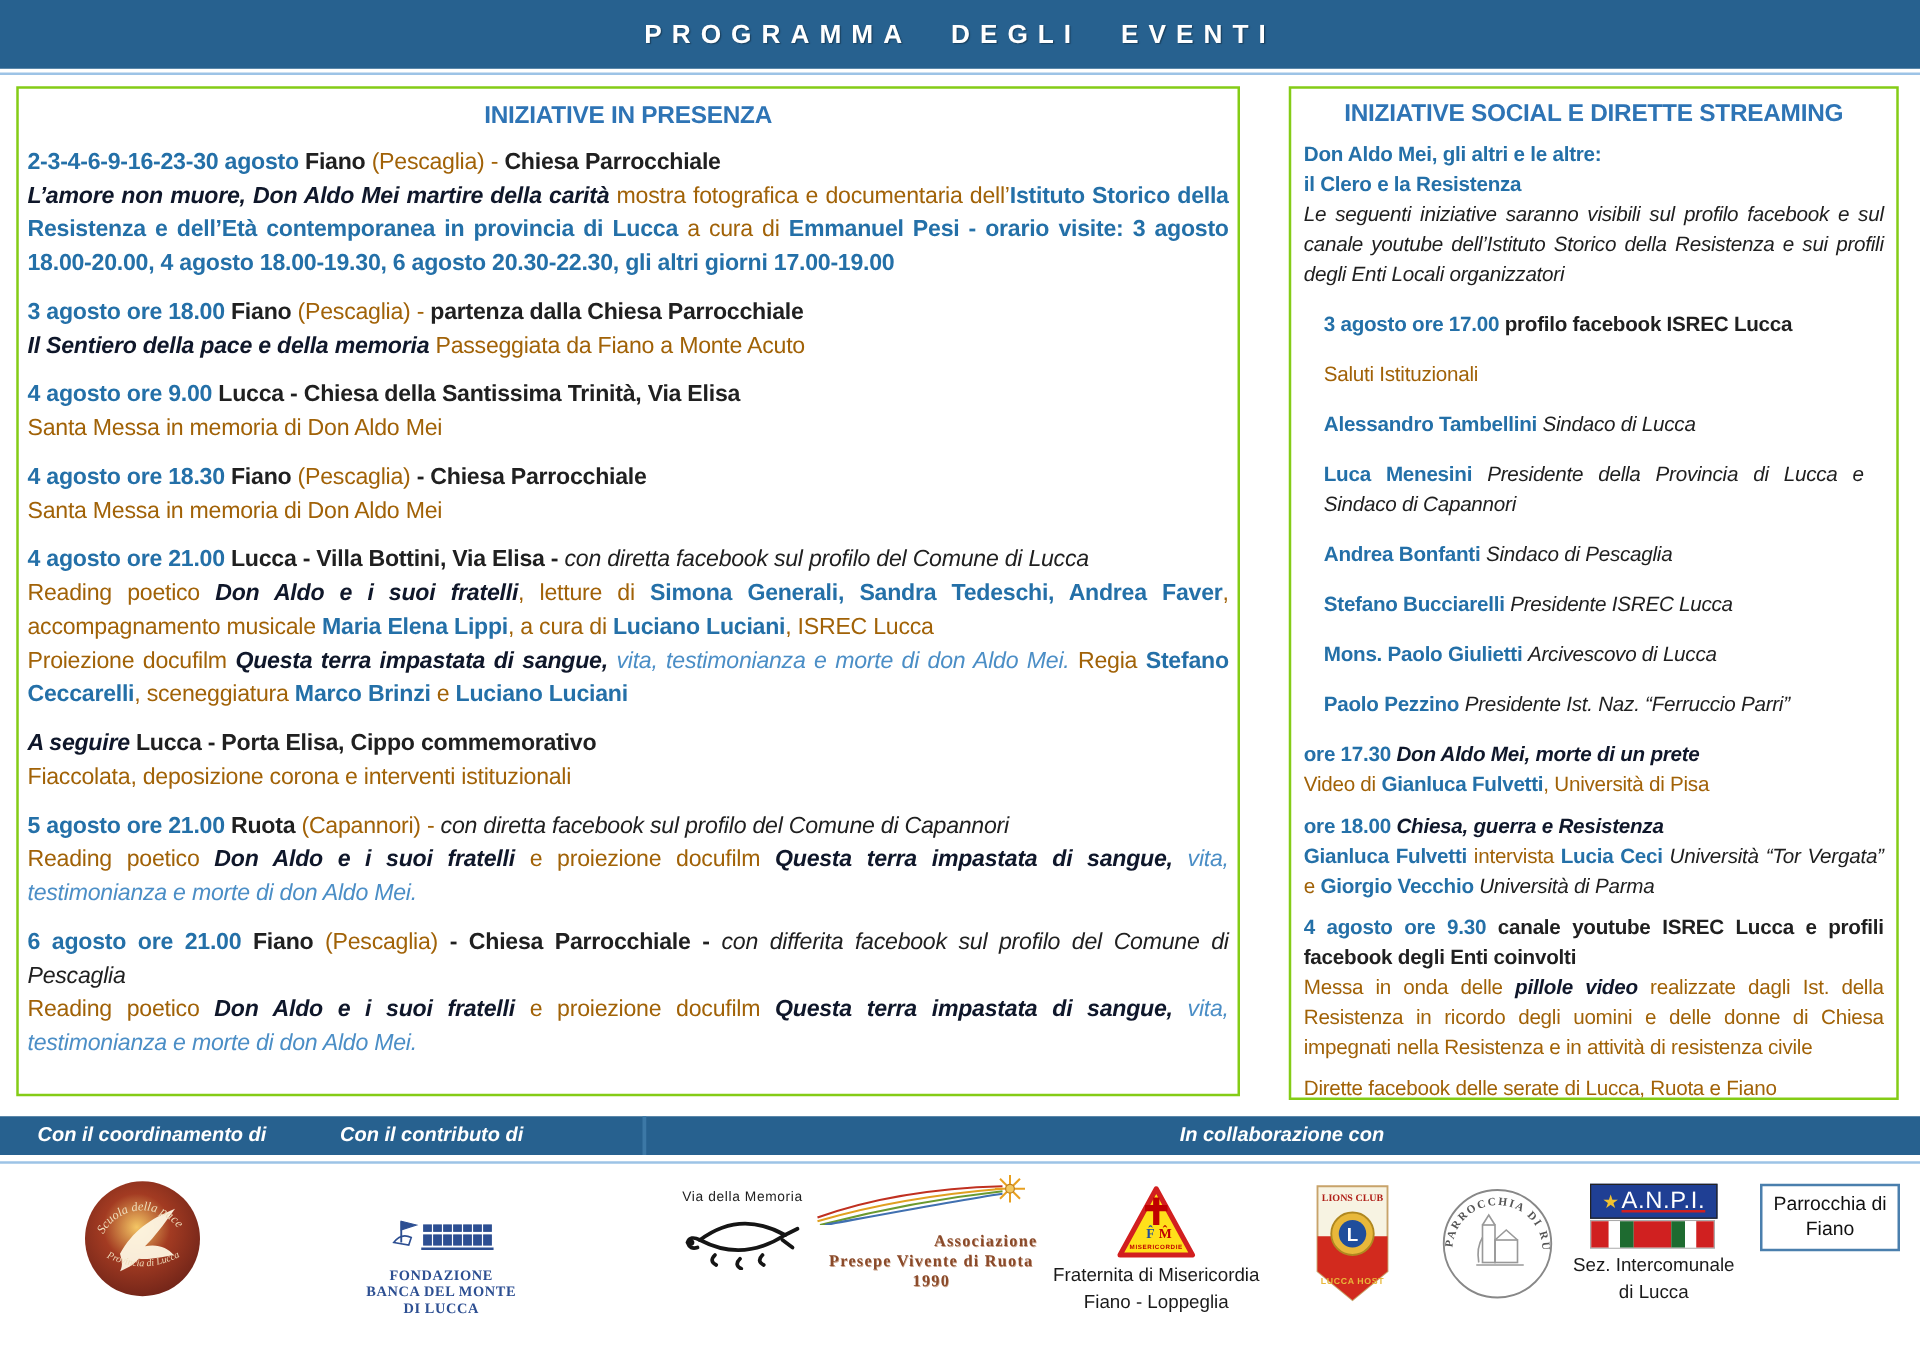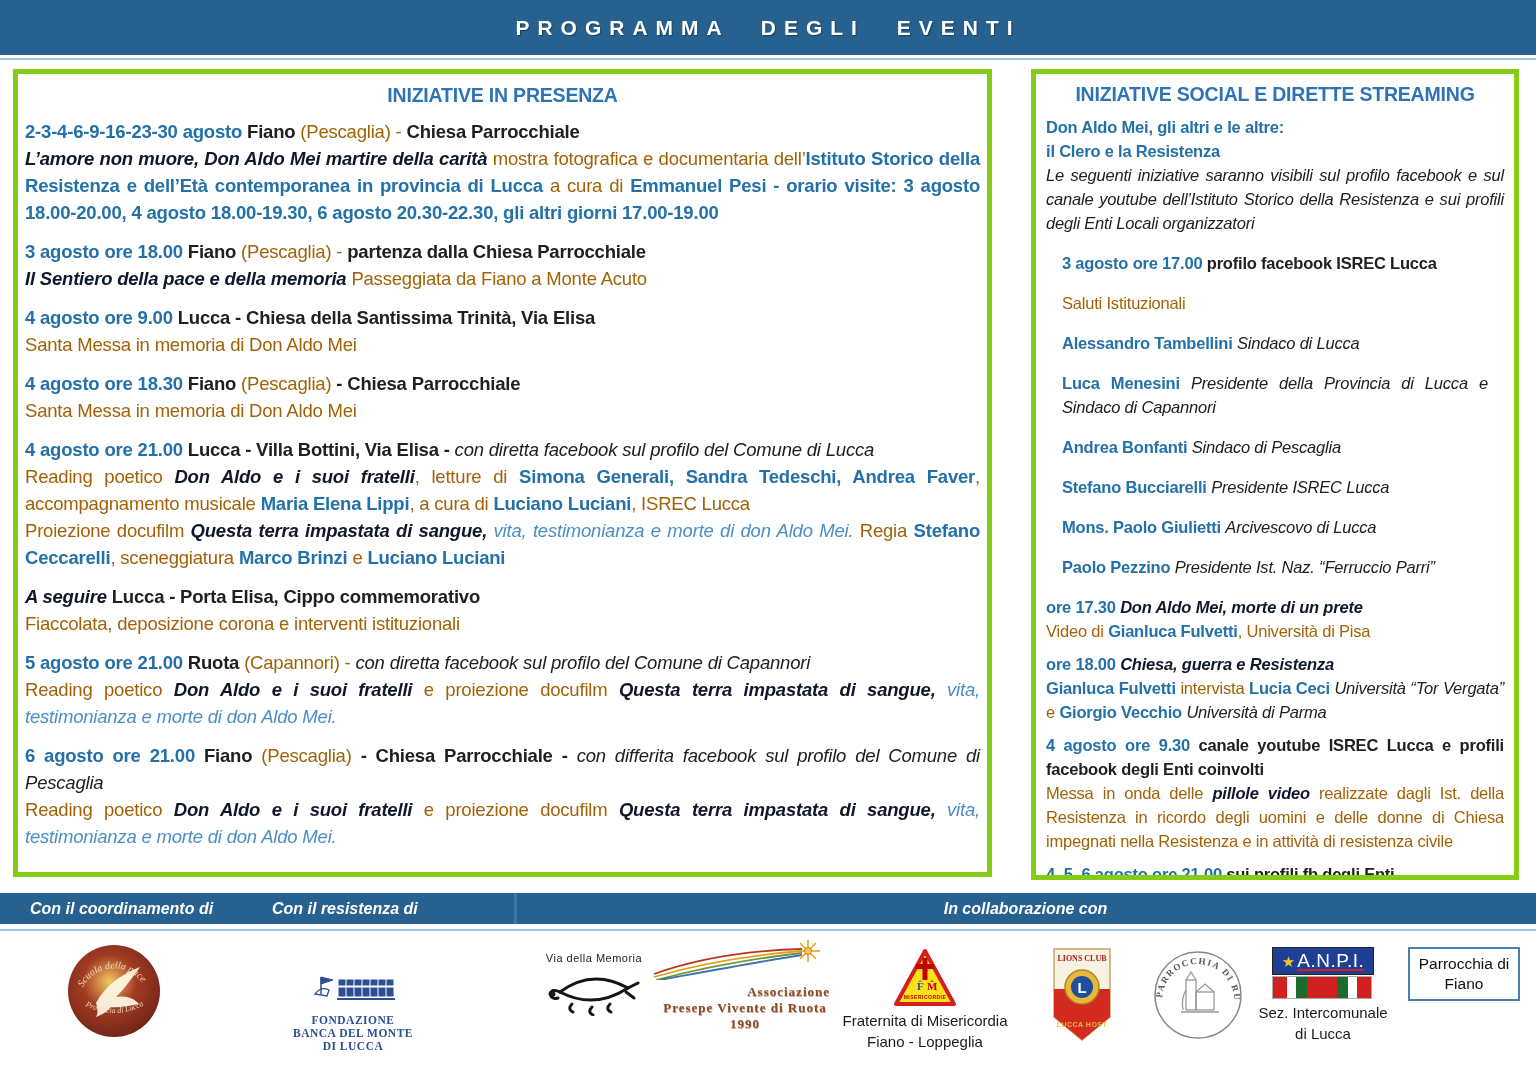--- a/index.html
+++ b/index.html
@@ -6,21 +6,21 @@
   body{width:1536px;height:1092px;position:relative;font-family:"Liberation Sans",sans-serif;color:#202020;overflow:hidden;}
 
   
   .header{position:absolute;left:0;top:0;width:1536px;height:55px;background:#27618F;display:flex;align-items:center;justify-content:center;}
   .header-title{color:#fff;font-weight:bold;font-size:21px;letter-spacing:8px;word-spacing:18px;text-shadow:1px 1px 1px rgba(0,0,0,.35);}
   .rule{position:absolute;left:0;width:1536px;height:2px;background:#9DC3E6;}
   .rule-top{top:58px;}
   .rule-bottom{top:929px;}
 
   
-  .panel{position:absolute;box-sizing:border-box;border:5px solid #84cc16;background:#fff;overflow:hidden;letter-spacing:-0.2px;}
+  .panel{position:absolute;box-sizing:border-box;border:2px solid #84cc16;background:#fff;overflow:hidden;letter-spacing:-0.2px;}
   .panel-left{left:13px;top:69px;width:979px;height:808px;padding:6px 7px 4px 7px;font-size:18.5px;line-height:27px;}
   .panel-right{left:1031px;top:69px;width:488px;height:811px;padding:6px 10px;font-size:16.5px;line-height:24px;}
   .panel-title{text-align:center;color:#2E74B5;font-weight:bold;font-size:19.5px;margin:2px 0 9px 0;}
   .event{margin-bottom:12px;}
   .block{margin-bottom:9px;}
   .line{text-align:justify;}
   .tight .line{margin:16px;}
 
   
   .s-t{color:#a16207;}
@@ -127,28 +127,27 @@
     <div class="line"><span class="s-bb">ore 18.00 </span><span class="s-bbi">Chiesa, guerra e Resistenza</span></div>
     <div class="line"><span class="s-bb">Gianluca Fulvetti </span><span class="s-t">intervista  </span><span class="s-bb">Lucia Ceci </span><span class="s-ti">Università “Tor Vergata” </span><span class="s-t">e </span><span class="s-bb">Giorgio Vecchio </span><span class="s-ti">Università di Parma</span></div>
   </div>
 
   <div class="block">
     <div class="line"><span class="s-bb">4 agosto ore 9.30  </span><span class="s-tb">canale youtube ISREC Lucca e profili facebook degli Enti coinvolti</span></div>
     <div class="line"><span class="s-t">Messa in onda delle </span><span class="s-bbi">pillole video </span><span class="s-t">realizzate dagli Ist. della Resistenza in ricordo degli uomini e delle donne di Chiesa impegnati nella Resistenza e in attività di resistenza civile</span></div>
   </div>
 
   <div class="block">
-    <div class="line"><span class="s-bb">4, 5, 6 agosto ore 21.00 </span><span class="s-tb">sui profili fb degli Enti</span></div>
     <div class="line"><span class="s-t">Dirette facebook delle serate di Lucca, Ruota e Fiano</span></div>
   </div>
 </section>
 
 <div class="footer-bar">
   <span class="footer-label fl-coord">Con il coordinamento di</span>
-  <span class="footer-label fl-contrib">Con il resistenza di</span>
+  <span class="footer-label fl-contrib">Con il contributo di</span>
   <span class="footer-label fl-collab">In collaborazione con</span>
   <span class="footer-divider"></span>
 </div>
 <div class="rule rule-bottom"></div>
 
 <div class="logo" style="left:66px;top:943px;width:96px;">
   <svg width="96" height="96" viewBox="0 0 96 96">
     <defs>
       <radialGradient id="gsp" cx="45%" cy="40%" r="65%">
         <stop offset="0%" stop-color="#F4C664"></stop>

